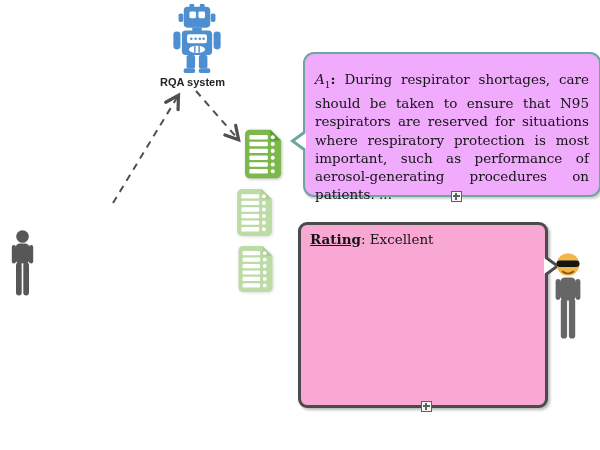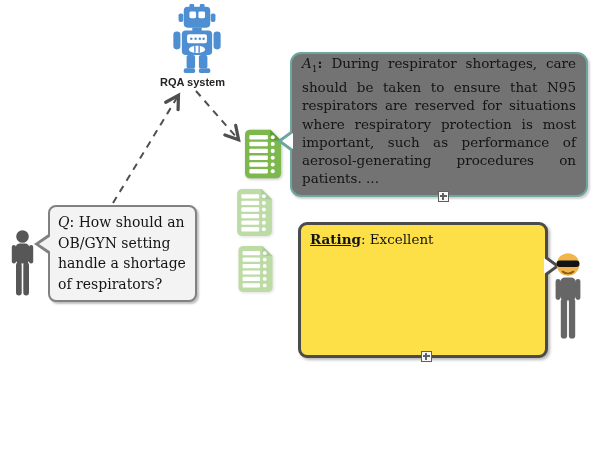--- a/index.html
+++ b/index.html
@@ -12,28 +12,28 @@
 
   
   .bubble{position:absolute;box-sizing:border-box;background:#fff;}
   .q-bubble{
     left:48px;top:205px;width:149px;height:97px;
     border:2.5px solid #818181;border-radius:8px;background:#f3f3f3;
     padding:5px 8px;font-size:14px;line-height:20.5px;
     box-shadow:2px 2px 2px rgba(0,0,0,0.25);
   }
   .a1-bubble{
-    left:290px;top:52px;width:298px;height:145px;
-    border:2.5px solid #6da69f;border-radius:11px;background:#737373;
-    padding:0 10px;font-size:13.5px;line-height:18.3px;
+    left:303px;top:52px;width:298px;height:145px;
+    border:2.5px solid #6da69f;border-radius:11px;background:#f0abfc;
+    padding:16px 10px;font-size:13.5px;line-height:18.3px;
     box-shadow:1.5px 2px 2px rgba(0,0,0,0.18);
   }
   .rating-bubble{
-    left:298px;top:222px;width:250px;height:136px;
-    border:3px solid #4b4b4b;border-radius:9px;background:#fde047;
+    left:298px;top:222px;width:250px;height:186px;
+    border:3px solid #4b4b4b;border-radius:9px;background:#f9a8d4;
     padding:5px 9px;font-size:13.5px;line-height:18.8px;
     box-shadow:2px 2px 3px rgba(0,0,0,0.28);
   }
   .just{text-align:justify;}
   .lbl{font-weight:bold;text-decoration:underline;}
   .a-prefix i{font-style:italic;}
   .a-prefix sub{font-size:9px;}
   .a-sep{font-weight:bold;margin-right:9px;}
   .qp{font-style:italic;}
 
@@ -126,25 +126,20 @@
   <svg class="abs doc-shadow" style="left:245px;top:128px;width:36px;height:52px;" viewBox="0 0 37 50">
       <use href="#docicon"></use>
     </svg>
   <svg class="abs doc-shadow faded" style="left:236px;top:189px;width:37px;height:47px;" viewBox="0 0 37 50">
       <use href="#docicon"></use>
     </svg>
   <svg class="abs doc-shadow faded" style="left:237px;top:246px;width:37px;height:46px;" viewBox="0 0 37 50">
       <use href="#docicon"></use>
     </svg>
 
-  <div class="bubble q-bubble">
-    <span class="tail q-tail-o"></span>
-    <span class="tail q-tail-i"></span>
-    <div><i class="qp">Q</i><span>: How should an OB/GYN setting handle a shortage of respirators?</span></div>
-  </div>
 
   <div class="bubble a1-bubble">
     <span class="tail a1-tail-o"></span>
     <span class="tail a1-tail-i"></span>
     <div class="just"><span class="a-prefix"><i>A</i><sub>1</sub><b class="a-sep">:</b></span><span>During respirator shortages, care should be taken to ensure that N95 respirators are reserved for situations where respiratory protection is most important, such as performance of aerosol-generating procedures on patients. ...</span></div>
     <span class="handle a1-handle"></span>
   </div>
 
   <div class="bubble rating-bubble">
     <span class="tail rt-tail-o"></span>

